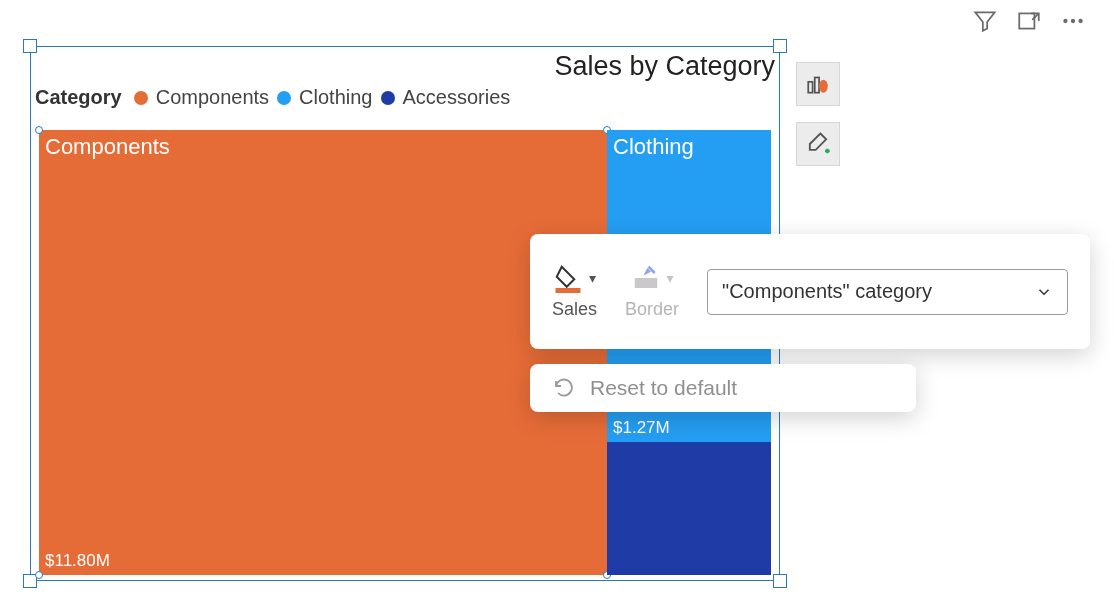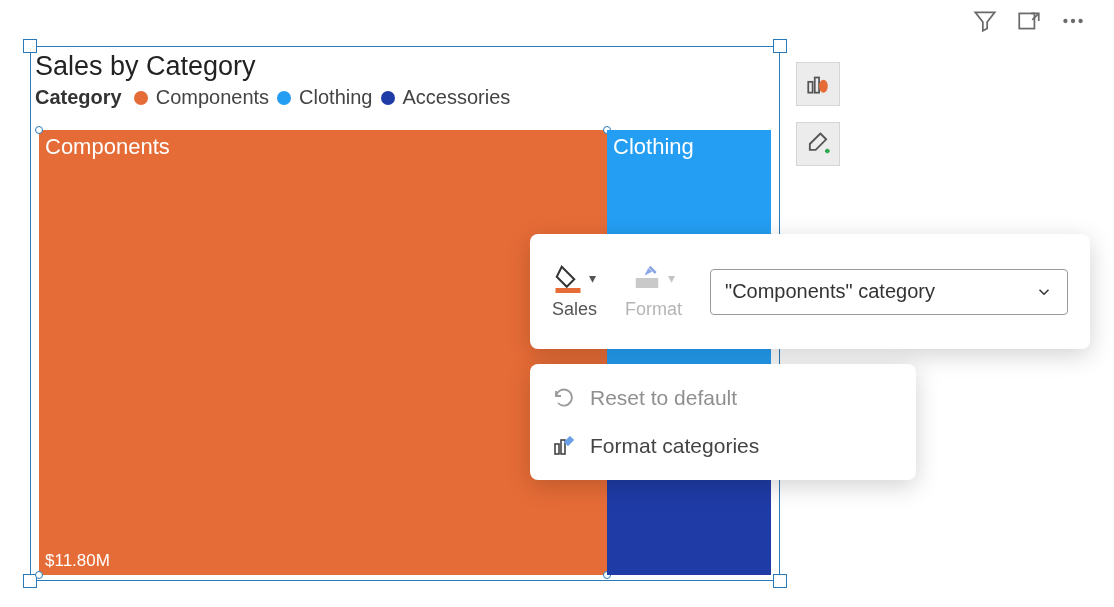--- a/index.html
+++ b/index.html
@@ -41,21 +41,21 @@
     display: flex;
     gap: 18px;
     align-items: center;
     color: #605e5c;
   }
   .visual-toolbar .tb-btn { cursor: pointer; }
 
   
   .card-inner {
     position: absolute;
-    left: 4px; right: 4px; top: 0; bottom: 0;
+    left: 4px; right: 4px; top: 0; bottom: 0; text-align: right;
   }
   .title {
     font-size: 27px;
     color: #222;
     font-weight: 400;
     padding: 4px 0 0 0;
   }
   .legend-row {
     display: flex;
     align-items: center;
@@ -152,21 +152,21 @@
 
   
   .ctx-menu {
     position:absolute;
     left:530px;
     top:364px;
     width:386px;
     background:#fff;
     border-radius:8px;
     box-shadow:0 6px 24px rgba(0,0,0,0.18);
-    padding:10px 0;
+    padding:0 0;
   }
   .ctx-item{
     display:flex;align-items:center;gap:14px;
     padding:12px 22px;
     font-size:21px;color:#444;cursor:pointer;
   }
   .ctx-item.disabled{color:#8f8f8f;cursor:default;}
 
   svg { display:block; }
 </style>
@@ -264,41 +264,33 @@
   </div>
   <div class="fmt-col disabled">
     <div class="fmt-icon-row">
       <svg width="30" height="30" viewBox="0 0 24 24">
         <rect x="3" y="12" width="18" height="8" fill="#c9c9c9"></rect>
         <path d="M14 3l5 5" stroke="#8aa6e6" stroke-width="2"></path>
         <path d="M13 4l-3 6 6-3-3-3z" fill="#8aa6e6"></path>
       </svg>
       <span class="chev" style="color:#c4c4c4">▾</span>
     </div>
-    <span>Format</span>
+    <span>Border</span>
   </div>
   <div class="dd">
     <span>"Components" category</span>
     <span>
       <svg width="18" height="18" viewBox="0 0 24 24" fill="none" stroke="#333" stroke-width="2">
           <path d="M6 9l6 6 6-6"></path>
         </svg>
     </span>
   </div>
 </div>
 
 <div class="ctx-menu">
   <div class="ctx-item disabled">
     <svg width="24" height="24" viewBox="0 0 24 24" fill="none" stroke="#9a9a9a" stroke-width="1.8">
       <path d="M4 5v5h5"></path>
         <path d="M4 10a8 8 0 1 1 2 7"></path>
     </svg>
     <span>Reset to default</span>
   </div>
-  <div class="ctx-item">
-    <svg width="24" height="24" viewBox="0 0 24 24" fill="none" stroke="#444" stroke-width="1.6">
-      <rect x="3" y="10" width="4" height="10"></rect>
-      <rect x="9" y="6" width="4" height="14"></rect>
-      <path d="M18 3l3 3-5 5-3-3 5-5z" fill="#6aa0e8" stroke="#6aa0e8"></path>
-    </svg>
-    <span>Format categories</span>
-  </div>
 </div>
 
 </body></html>

